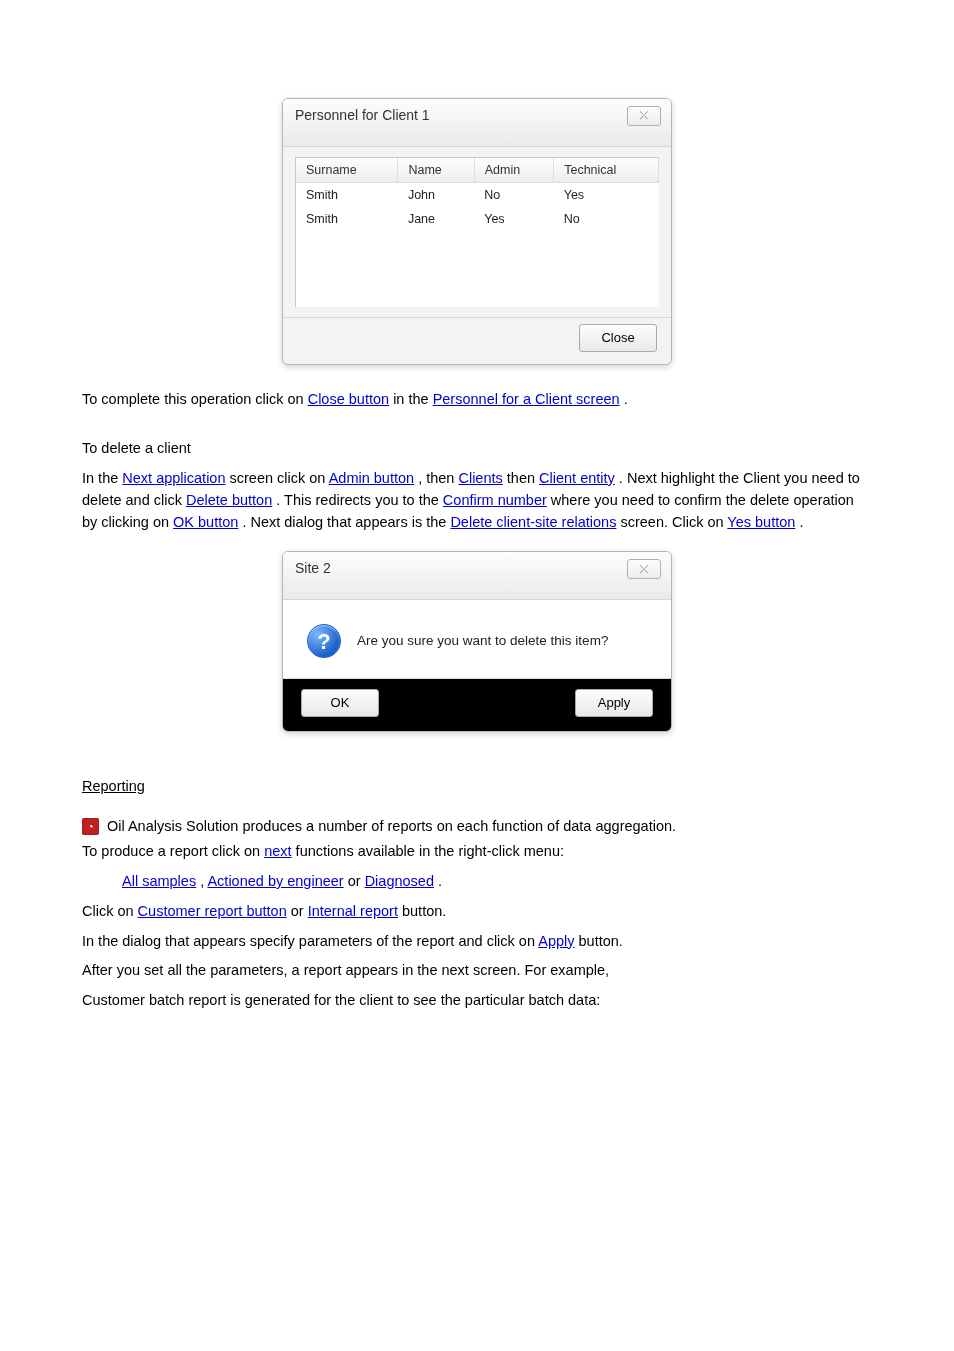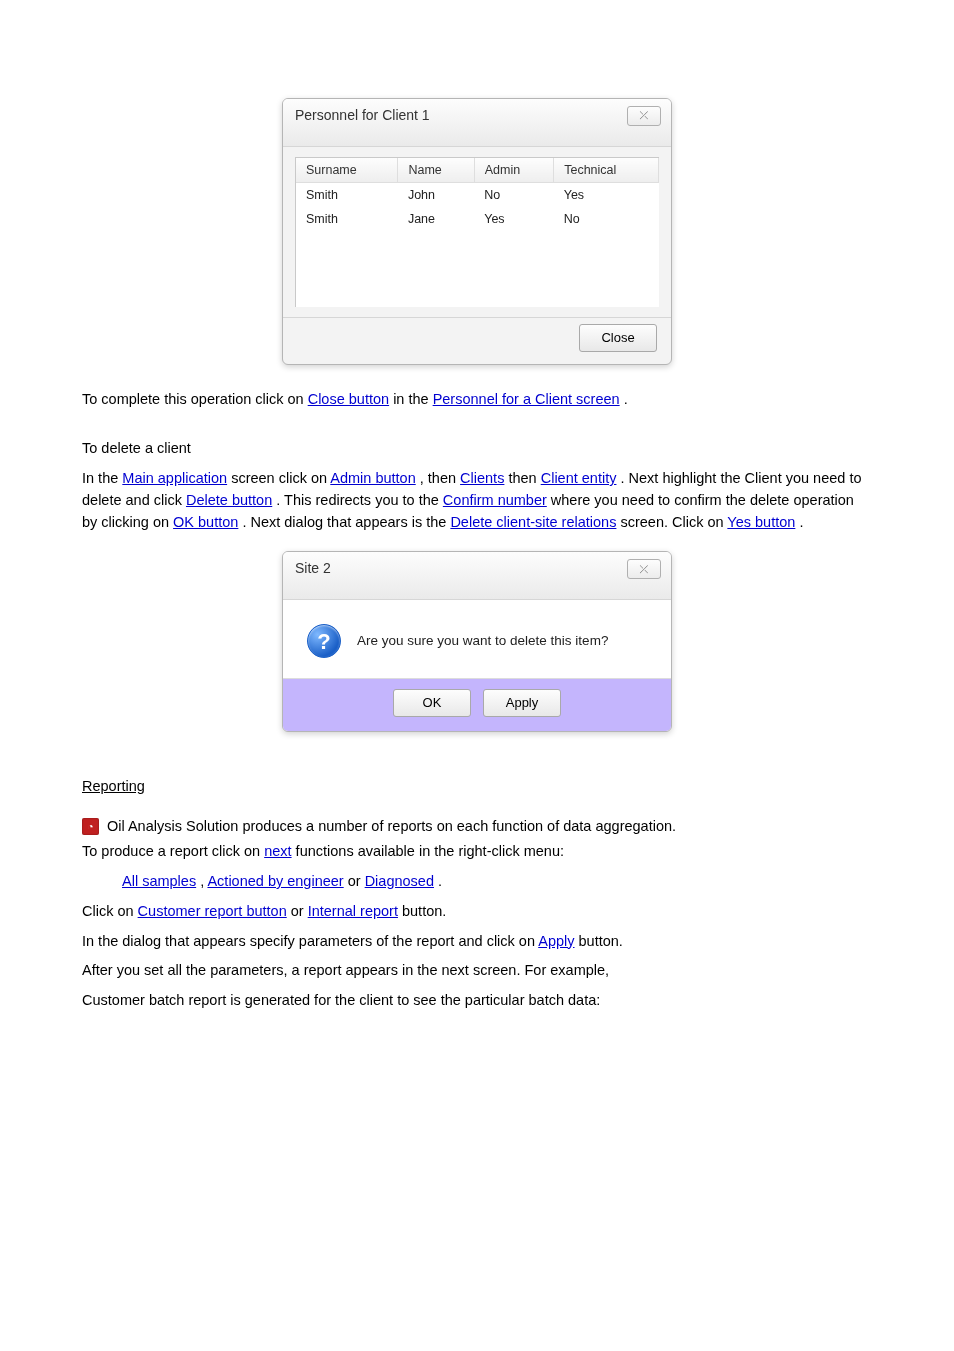--- a/index.html
+++ b/index.html
@@ -118,24 +118,24 @@
     display: flex;
     align-items: center;
     justify-content: center;
     color: #fff;
     font-size: 22px;
     font-weight: bold;
     box-shadow: inset 0 1px 2px rgba(255,255,255,0.6);
   }
   .confirm-footer {
     display: flex;
-    justify-content: center;
+    justify-content: space-between;
     gap: 12px;
     padding: 10px 18px 14px 18px;
-    background: #c4b5fd;
+    background: #000000;
     border-top: 1px solid #dcdcdc;
   }
   
   .report-line {
     display: flex;
     align-items: center;
     gap: 8px;
     margin: 18px 0 4px 0;
   }
   .report-icon {
@@ -204,21 +204,21 @@
   <span class="link">Personnel for a Client screen</span>
   <span class="inline-span">.</span>
 </p>
 
 <div class="spacer-lg"></div>
 
 <p>To delete a client</p>
 
 <p>
   <span class="inline-span">In the </span>
-  <span class="link">Main application</span>
+  <span class="link">Next application</span>
   <span class="inline-span"> screen click on </span>
   <span class="link">Admin button</span>
   <span class="inline-span">, then </span>
   <span class="link">Clients</span>
   <span class="inline-span"> then </span>
   <span class="link">Client entity</span>
   <span class="inline-span">. Next highlight the Client you need to delete and click </span>
   <span class="link">Delete button</span>
   <span class="inline-span">. This redirects you to the </span>
   <span class="link">Confirm number</span>

